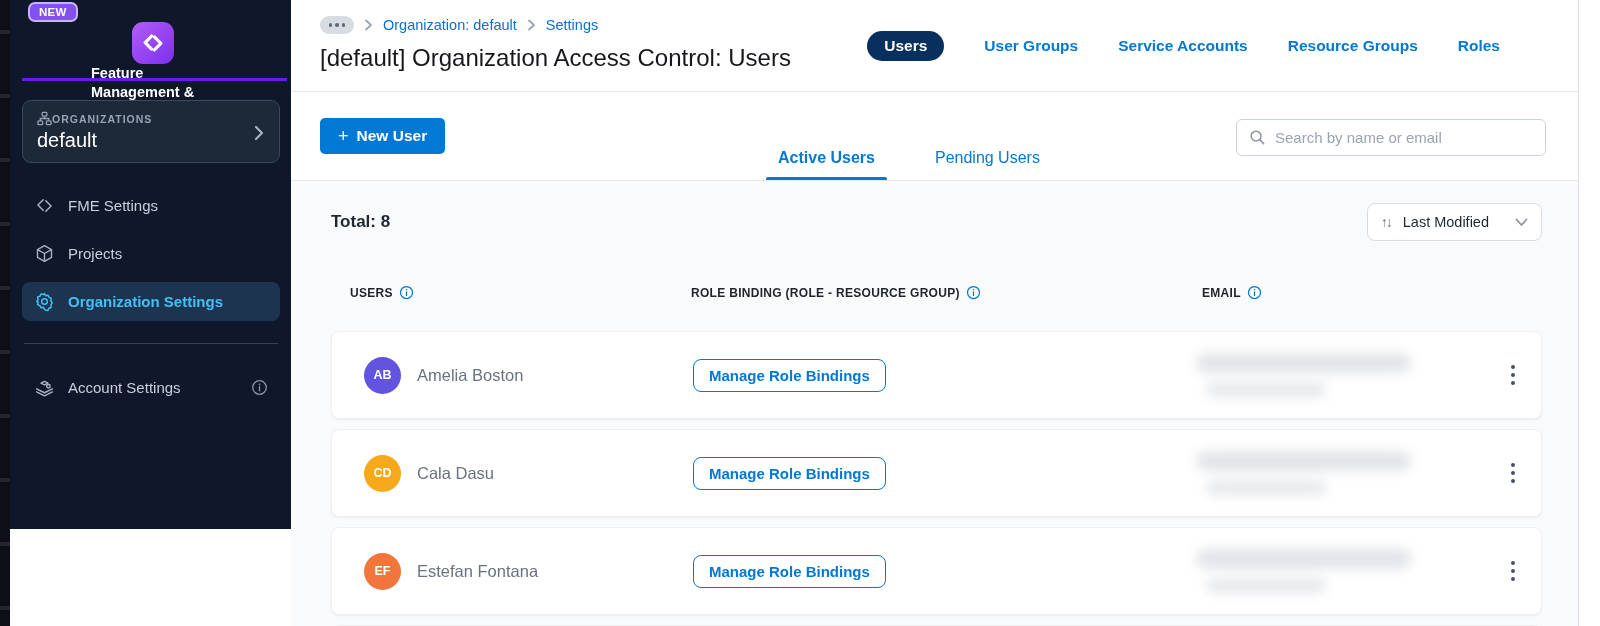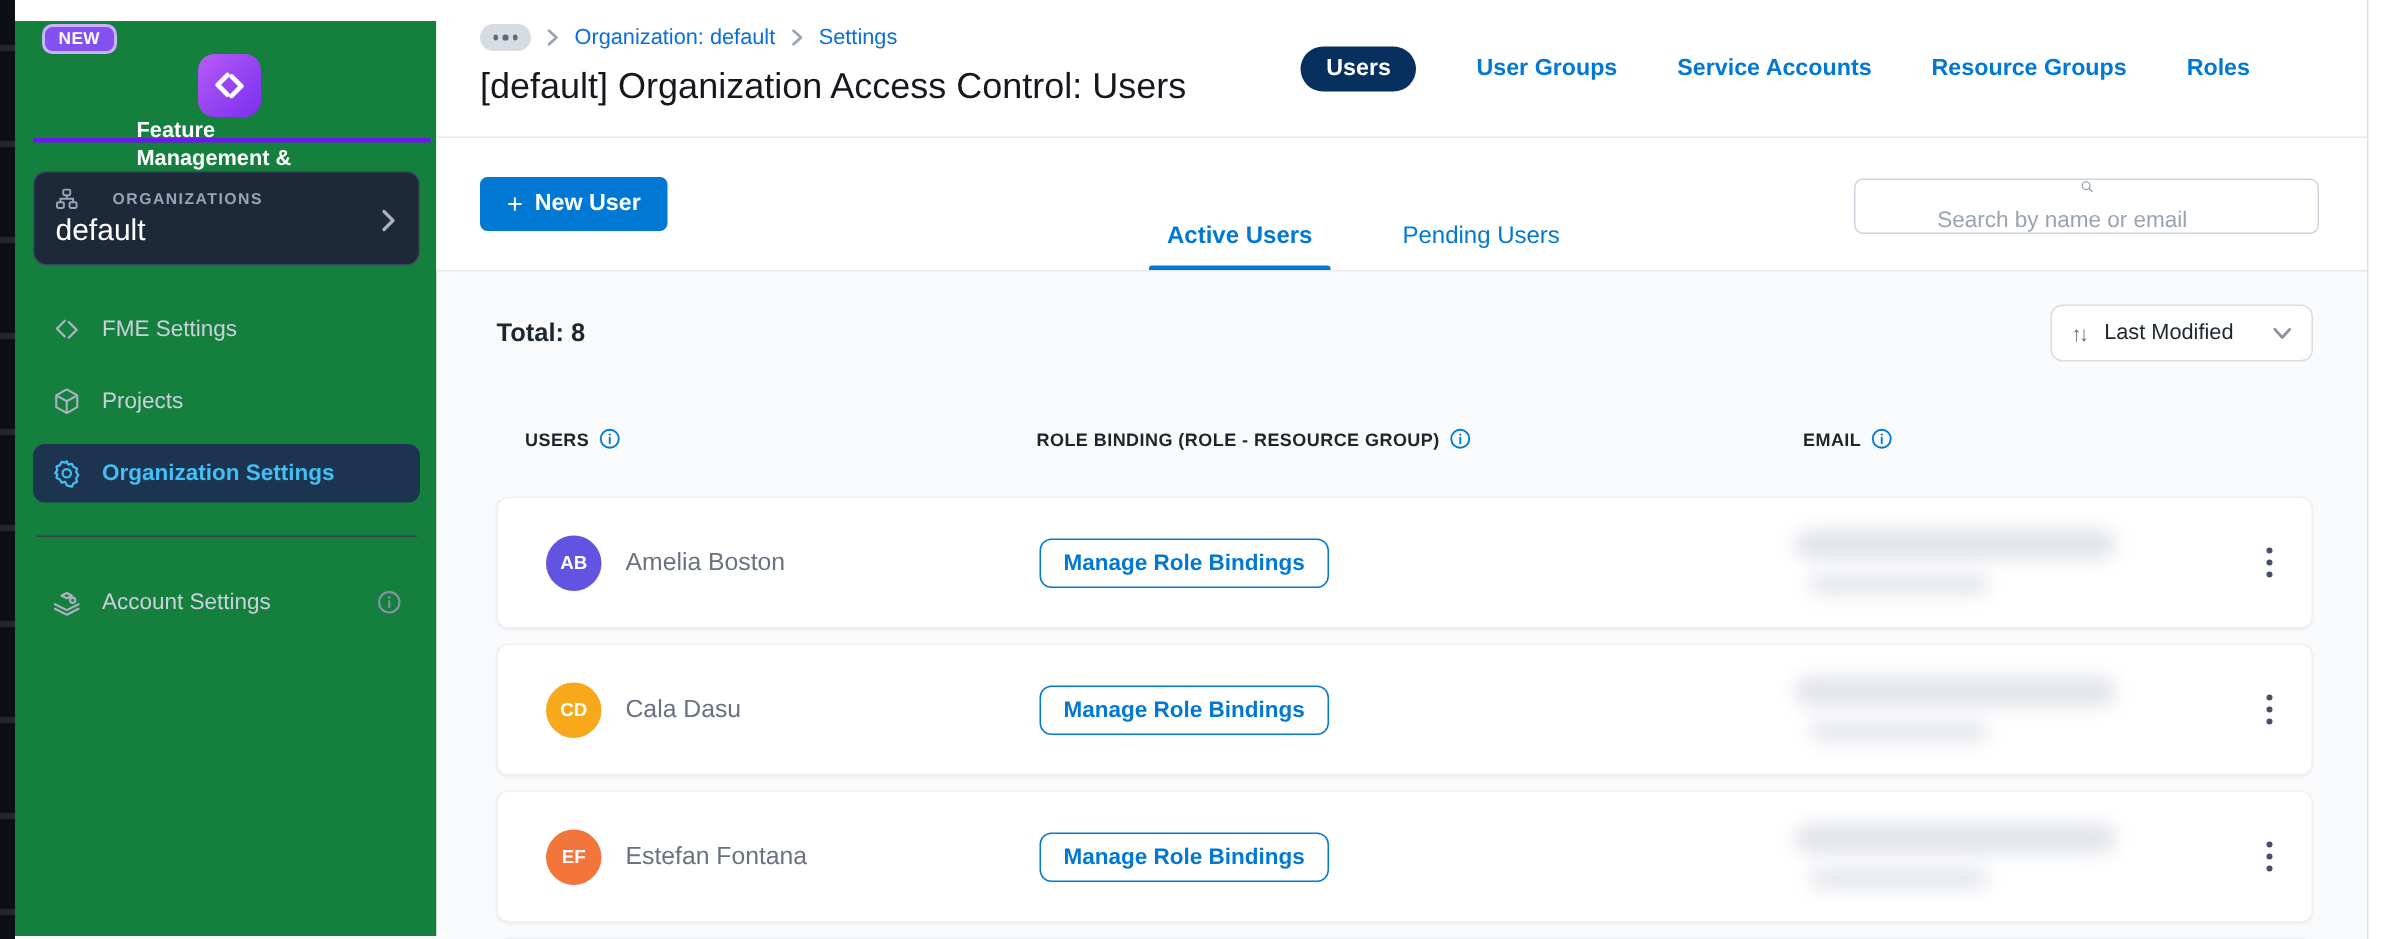--- a/index.html
+++ b/index.html
@@ -6,34 +6,34 @@
   html,body { width:1600px; height:626px; overflow:hidden; }
   body { font-family:"Liberation Sans","DejaVu Sans",sans-serif; background:#fff; }
 
   .screen { position:relative; width:1600px; height:626px; overflow:hidden; background:#fff; }
 
   
   .edge-strip { position:absolute; left:0; top:0; width:10px; height:626px;
     background:repeating-linear-gradient(180deg,#0c0f15 0 30px,#23262e 30px 34px,#0c0f15 34px 64px); }
 
   
-  .sidebar { position:absolute; left:10px; top:14px; width:281px; height:610px; background:#15803d; color:#cdd3de; }
+  .sidebar { position:absolute; left:10px; top:0; width:281px; height:529px; background:#0f172a; color:#cdd3de; }
   .new-badge { position:absolute; left:18px; top:2px; background:#8350f2; border:2px solid #c9b4fa;
     color:#fff; font-size:11.5px; font-weight:700; padding:2px 9px; border-radius:7px; letter-spacing:.3px; }
   .app-header { position:absolute; left:18px; top:22px; width:250px; display:flex; align-items:center;flex-direction:column; }
   .logo { width:42px; height:42px; border-radius:11px; background:linear-gradient(135deg,#b65cf5,#7a2ef0);
     display:flex; align-items:center; justify-content:center; flex:0 0 auto; }
   .app-title { margin-left:16px; color:#fff; font-size:14.5px; font-weight:700; line-height:19px; width:140px; }
   .grid-icon { margin-left:8px; display:grid; grid-template-columns:repeat(3,6px); grid-gap:4px; cursor:pointer; }
   .grid-icon i { width:6px; height:6px; border-radius:50%; background:#8b93a8; }
   .accent-line { position:absolute; left:12px; top:78px; width:265px; height:3px; background:var(--accent-purple,#6f17ee); }
 
   .org-box { position:absolute; left:12px; top:100px; width:258px; height:63px; background:#1d2839;
     border:1px solid #3c485e; border-radius:9px; padding:10px 14px; cursor:pointer; }
-  .org-head { display:flex; align-items:center; gap:23px; }
+  .org-head { display:flex; align-items:center; gap:0; }
   .org-label { font-size:10.5px; font-weight:700; letter-spacing:1px; color:#9aa3b5; }
   .org-value { color:#fff; font-size:20px; margin-top:3px; }
   .org-chevron { position:absolute; right:14px; top:22px; }
 
   .nav { position:absolute; left:12px; top:186px; width:258px; }
   .nav-item { display:flex; align-items:center; gap:13px; padding:9px 12px; border-radius:8px;
     font-size:15px; color:#c9d0dc; cursor:pointer; margin-bottom:9px; }
   .nav-item svg { flex:0 0 auto; }
   .nav-item.active { background:#1d3450; color:var(--sidebar-active,#42c0f5); font-weight:600; }
   .nav-divider { height:1px; background:#39424f; margin:22px 2px 24px 2px; }
@@ -59,21 +59,21 @@
   .new-user-btn { position:absolute; left:29px; top:26px; background:var(--primary,#0278d5); color:#fff;
     border:none; border-radius:5px; font-size:15.5px; font-weight:700; padding:9px 18px; cursor:pointer;
     display:flex; align-items:center; gap:8px; font-family:inherit; }
   .new-user-btn .plus { font-size:18px; font-weight:400; line-height:14px; }
   .sub-tabs { position:absolute; left:475px; bottom:0; display:flex; gap:36px; }
   .sub-tab { position:relative; padding:0 12px 13px 12px; font-size:16px; color:var(--primary,#0278d5); cursor:pointer; }
   .sub-tab.active { font-weight:600; }
   .sub-tab.active::after { content:''; position:absolute; left:0; right:0; bottom:0; height:3px;
     background:var(--primary,#0278d5); border-radius:2px 2px 0 0; }
   .search-box { position:absolute; right:32px; top:27px; width:310px; height:37px; border:1px solid #cdd3dd;
-    border-radius:6px; background:#fff; display:flex; align-items:center; padding:0 12px; gap:9px;flex-direction:column; }
+    border-radius:6px; background:#fff; display:flex; align-items:center; padding:0 12px; gap:9px; }
   .search-box input { border:none; outline:none; flex:1; font-size:15px; color:#333; font-family:inherit; background:transparent; }
   .search-box input::placeholder { color:#9aa3b2; }
 
   .content { position:relative; padding:22px 36px 0 40px; }
   .list-meta { display:flex; align-items:center; justify-content:space-between; }
   .total { font-size:17px; font-weight:700; color:#1d2730; }
   .sort-box { display:flex; align-items:center; gap:10px; background:#fff; border:1px solid #d8dce3;
     border-radius:8px; height:38px; padding:0 13px; cursor:pointer; }
   .sort-arrows { color:#6b7280; font-size:14px; letter-spacing:-2px; margin-right:2px; }
   .sort-label { font-size:14.5px; color:#1d2730; font-weight:500; padding-right:16px; }

